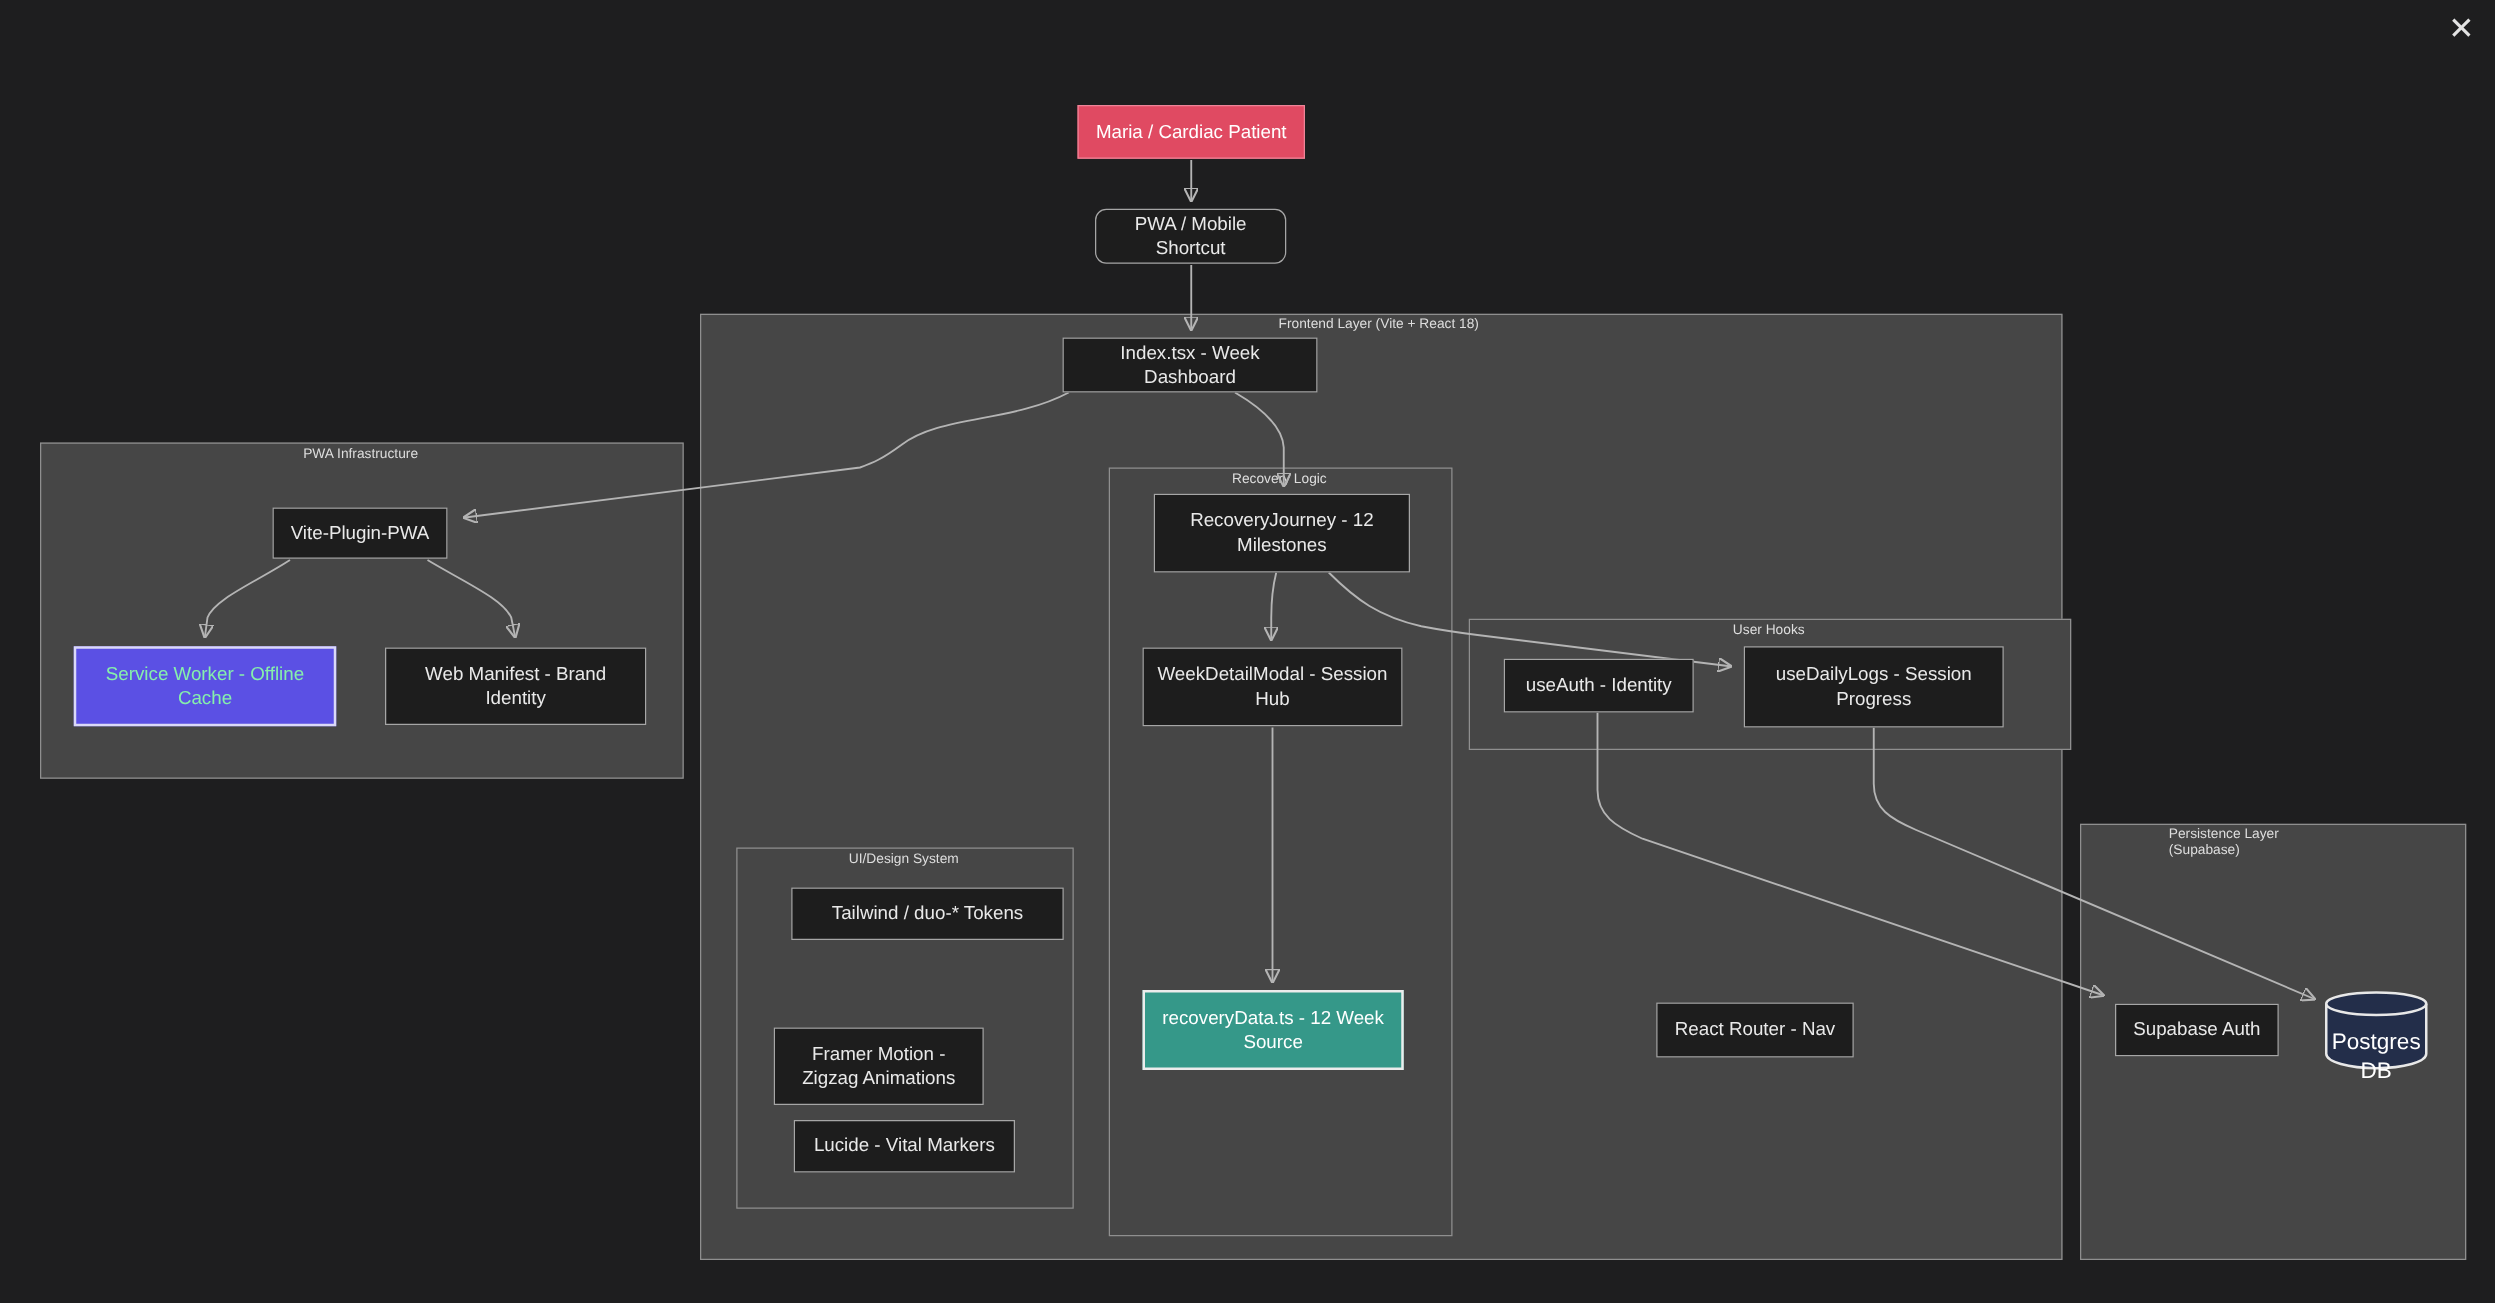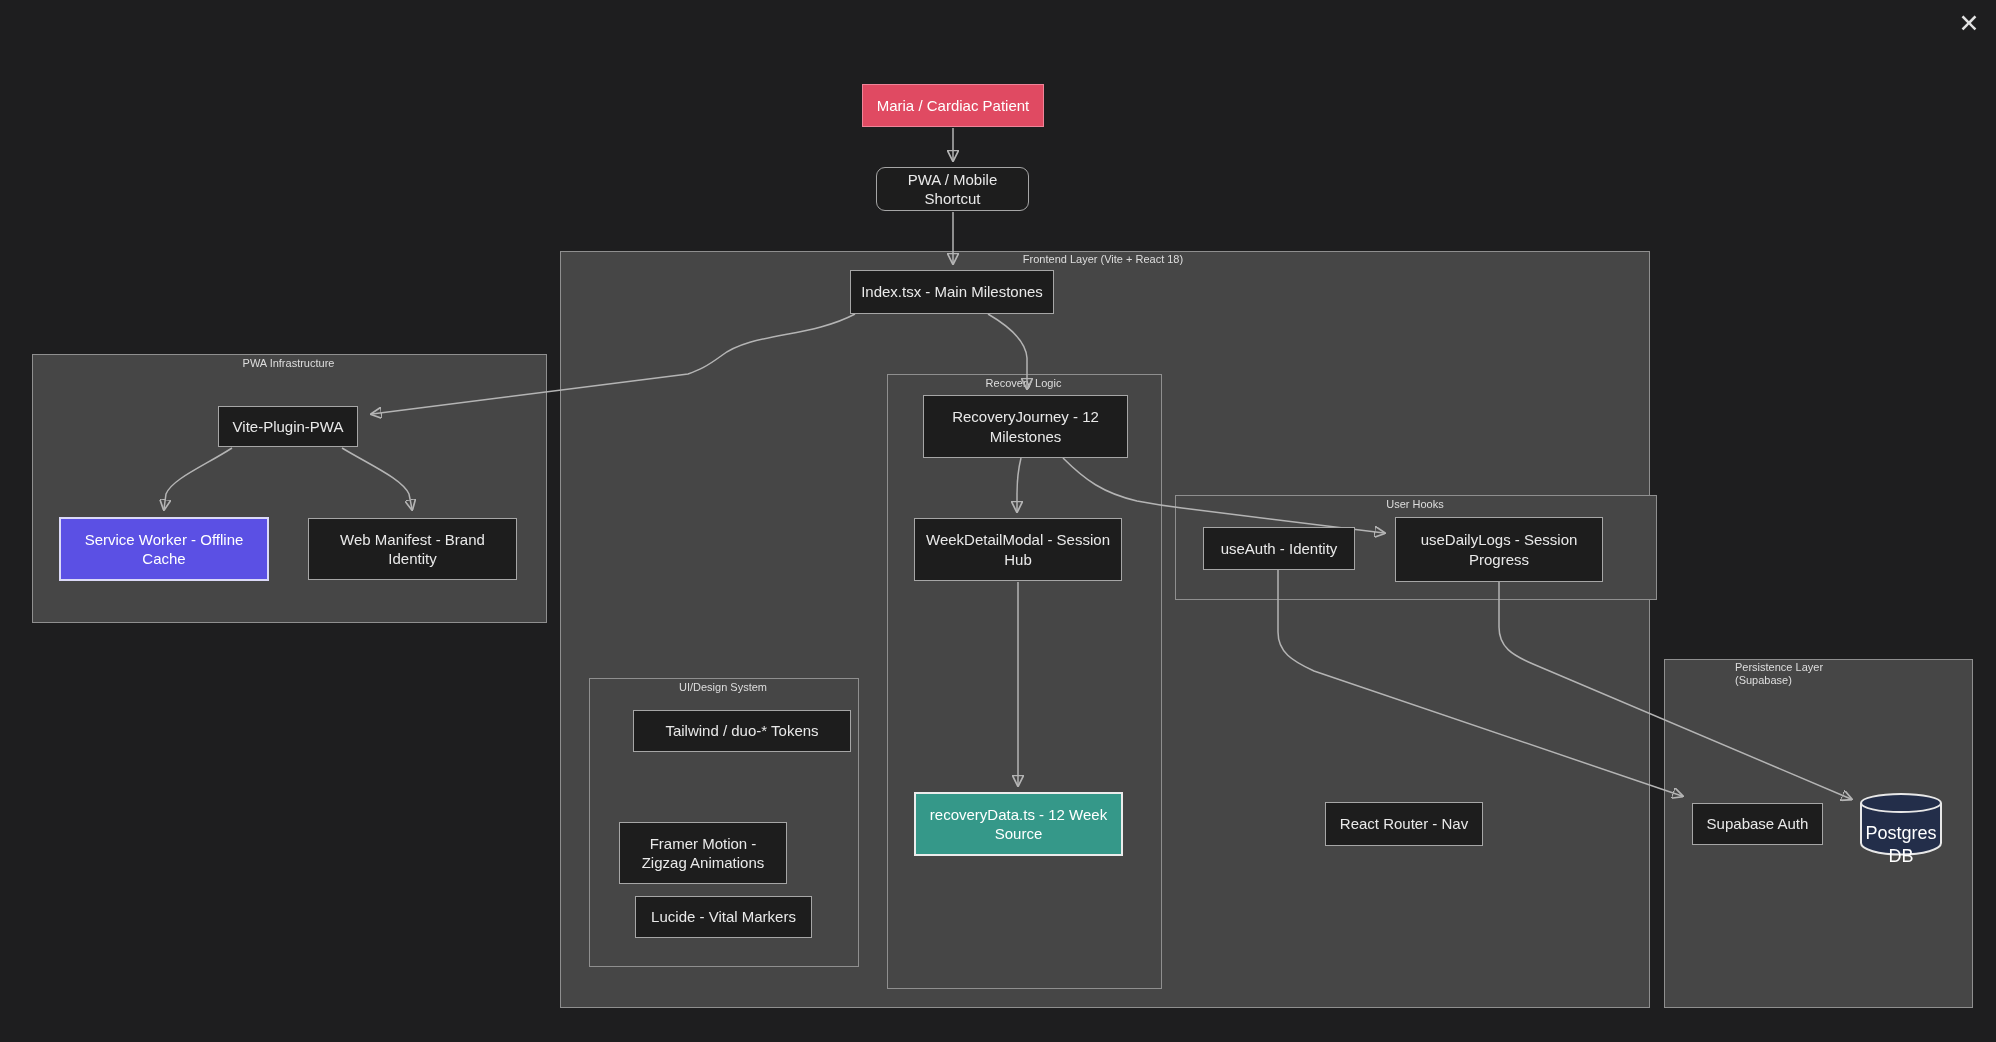--- a/index.html
+++ b/index.html
@@ -35,21 +35,21 @@
     border:1px solid #a6a6a6;
     color:#e9e9e9;
     display:flex;align-items:center;justify-content:center;
     text-align:center;
     font-size:15px;line-height:1.3;
     padding:4px 8px;box-sizing:border-box;
     z-index:3;
   }
   .node--rounded{border-radius:9px;}
   .node--patient{background:#e04a62;border:1.5px solid #ef8498;color:#ffffff;}
-  .node--purple{background:#5b50e4;border:2px solid #dbd9f8;color:#ffffff;}
+  .node--purple{background:#5b50e4;border:2px solid #dbd9f8;color:#86efac;}
   .node--teal{background:#359889;border:2px solid #ececec;color:#ffffff;}
   .node--cylinder{
     background:transparent;border:none;padding:0;z-index:3;
   }
   .node--cylinder .cyl-label{
     position:absolute;left:0;right:0;top:30px;
     text-align:center;font-size:18px;color:#ffffff;
   }
   
   .close-btn{
@@ -102,21 +102,21 @@
 
   <div class="node node--patient" style="left:862px;top:84px;width:182px;height:43px;">
     <span>Maria / Cardiac Patient</span>
   </div>
 
   <div class="node node--rounded" style="left:876px;top:167px;width:153px;height:44px;">
     <span>PWA / Mobile Shortcut</span>
   </div>
 
   <div class="node" style="left:850px;top:270px;width:204px;height:44px;">
-    <span>Index.tsx - Main Milestones</span>
+    <span>Index.tsx - Week Dashboard</span>
   </div>
 
   <div class="node" style="left:218px;top:406px;width:140px;height:41px;">
     <span>Vite-Plugin-PWA</span>
   </div>
 
   <div class="node node--purple" style="left:59px;top:517px;width:210px;height:64px;">
     <span>Service Worker - Offline Cache</span>
   </div>
 

